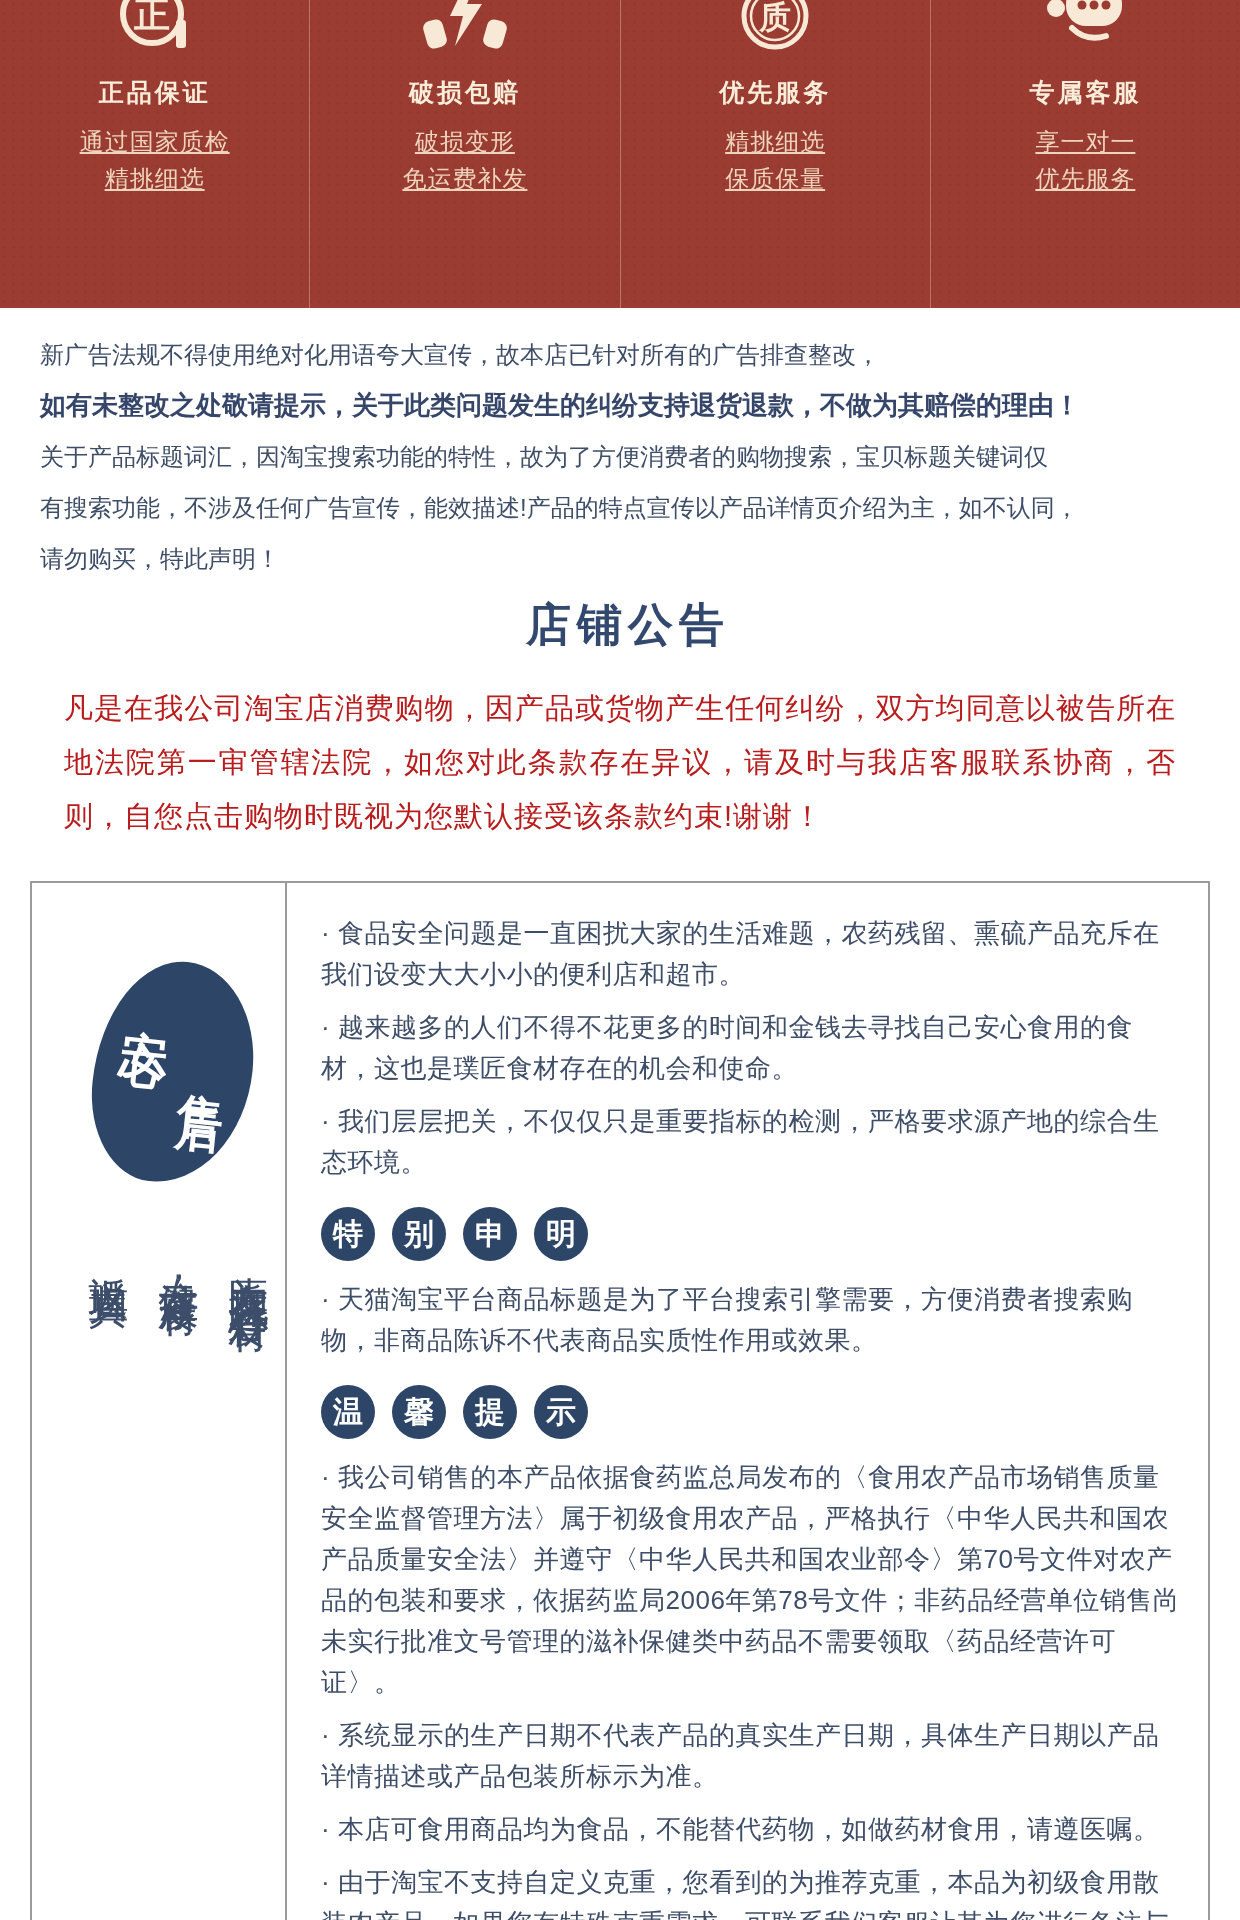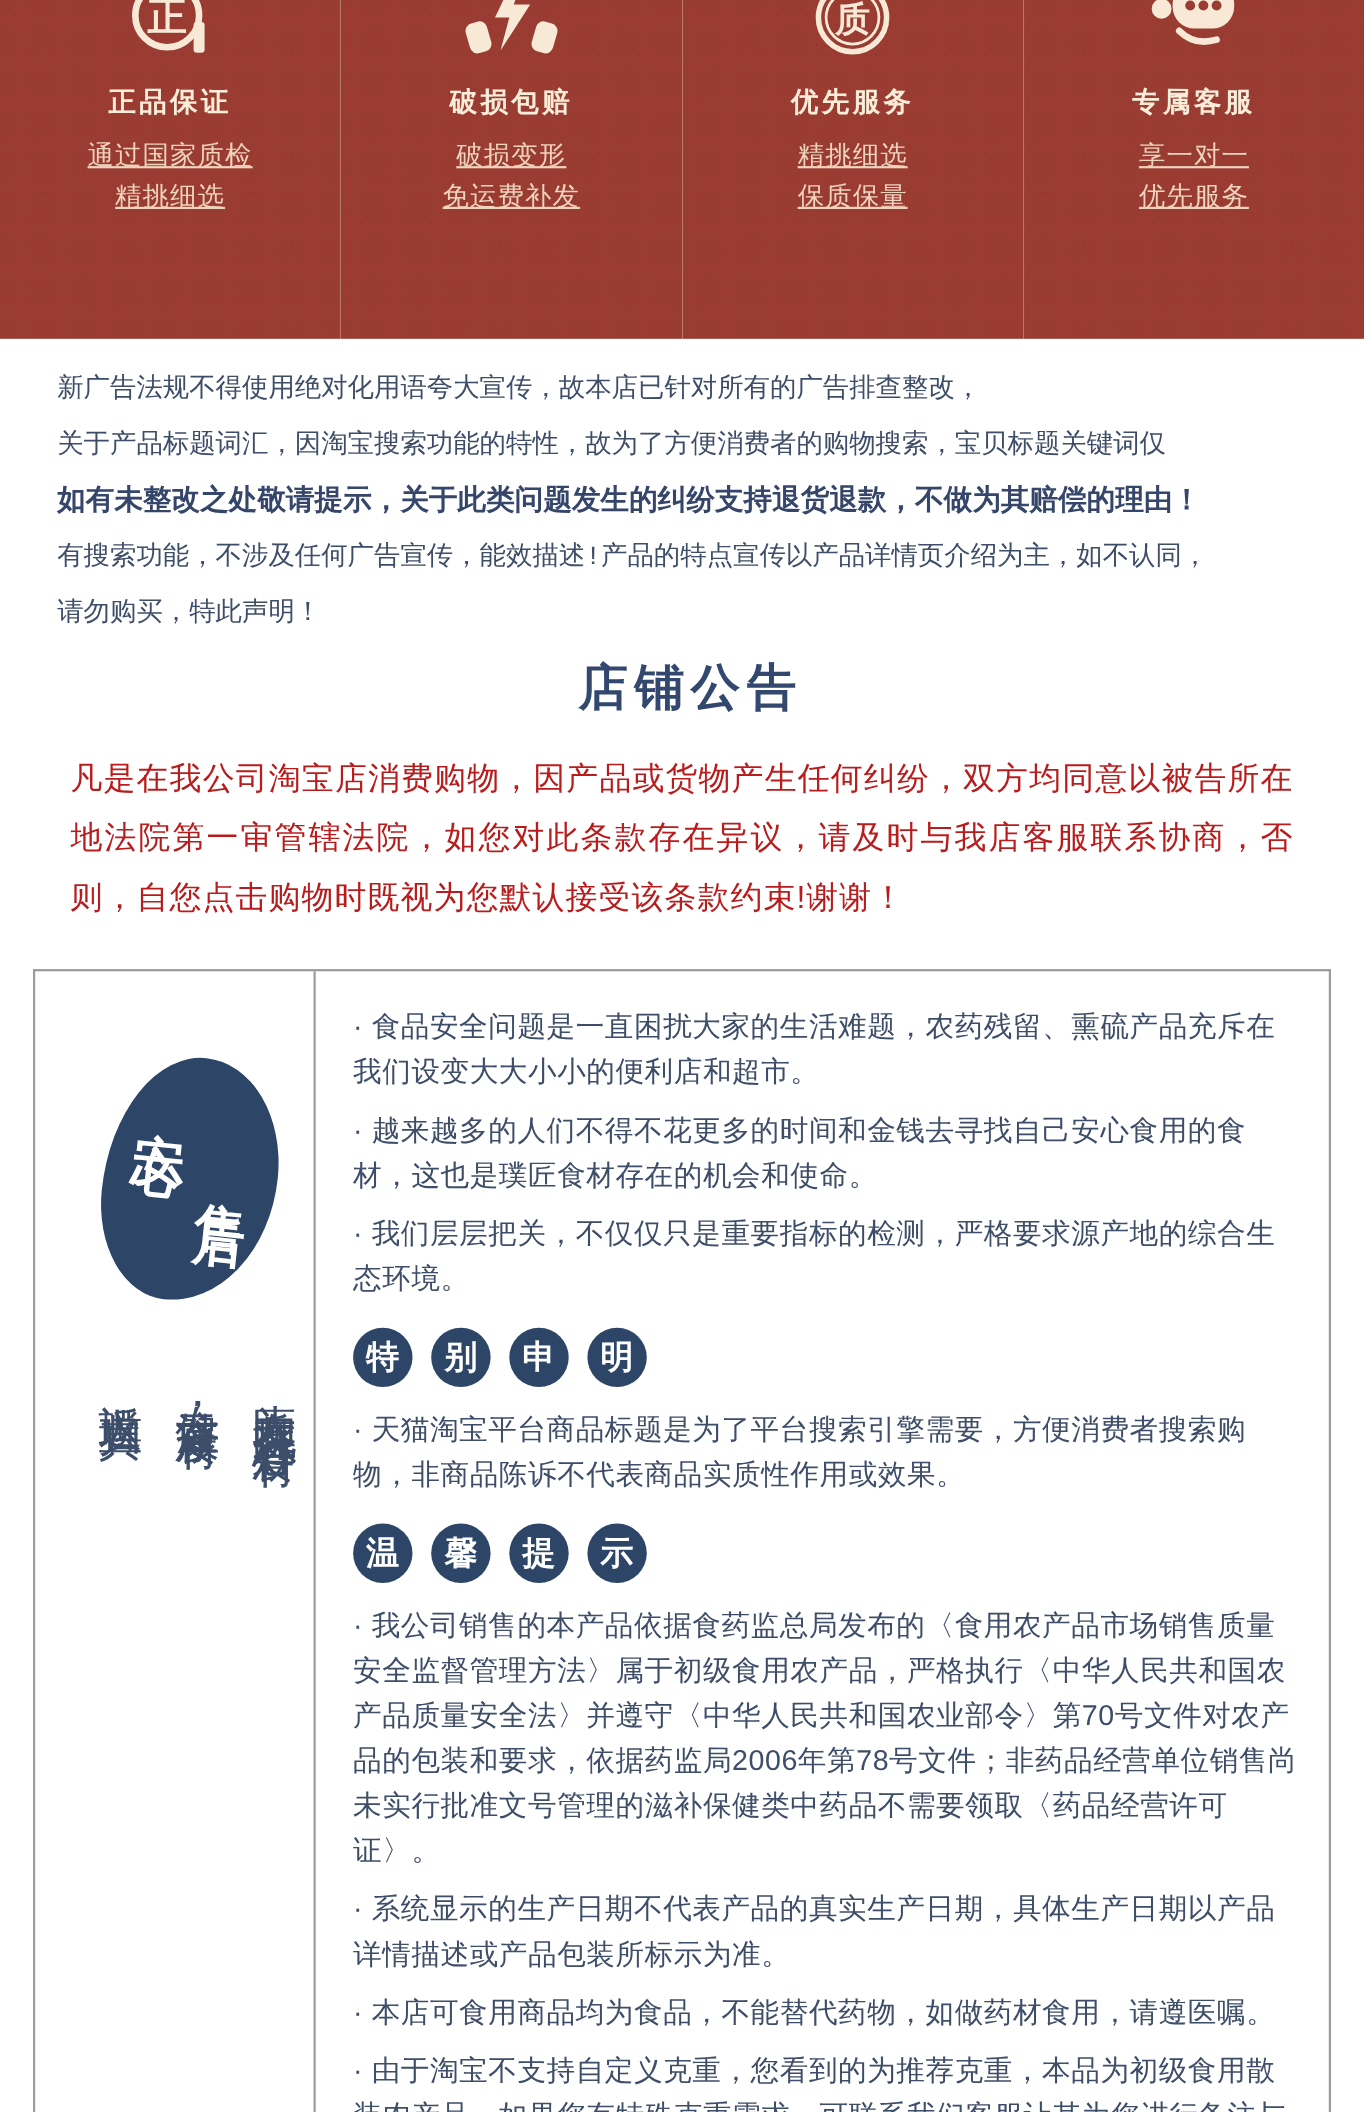--- a/index.html
+++ b/index.html
@@ -19,21 +19,21 @@
     flex:1 1 0;display:flex;flex-direction:column;align-items:center;
     padding-top:0;
   }
   .banner-item.divided{border-right:1px solid rgba(247,233,214,0.35);}
   .b-icon{height:60px;overflow:hidden;display:flex;align-items:flex-end;justify-content:center;}
   .b-title{
     margin-top:16px;font-size:25px;font-weight:bold;color:#f9edda;letter-spacing:3px;
   }
   .b-desc{margin-top:14px;font-size:24px;color:#eed3bd;line-height:37px;text-align:center;letter-spacing:1px;text-decoration:underline;}
   
-  .disclaimer{padding:32px 40px 0 52px;color:#3e4d68;font-family:Liberation Mono, monospace;}
+  .disclaimer{padding:32px 40px 0 40px;color:#3e4d68;}
   .disc-line{font-size:24px;line-height:29px;margin-bottom:22px;white-space:nowrap;}
   .disc-line.strong{font-size:26px;font-weight:bold;color:#35466a;}
   
   .shop-title{
     margin-top:8px;text-align:center;font-size:45px;font-weight:bold;color:#33486e;letter-spacing:6px;padding-left:16px;
   }
   .shop-body{
     margin-top:26px;padding:0 64px;font-size:29px;line-height:54px;color:#b91c1c;
     text-align:justify;letter-spacing:1px;
   }
@@ -134,22 +134,22 @@
     <div class="b-title">专属客服</div>
     <div class="b-desc">
       <div>享一对一</div>
       <div>优先服务</div>
     </div>
   </div>
 </div>
 
 <div class="disclaimer">
   <div class="disc-line">新广告法规不得使用绝对化用语夸大宣传，故本店已针对所有的广告排查整改，</div>
+  <div class="disc-line strong">如有未整改之处敬请提示，关于此类问题发生的纠纷支持退货退款，不做为其赔偿的理由！</div>
   <div class="disc-line">关于产品标题词汇，因淘宝搜索功能的特性，故为了方便消费者的购物搜索，宝贝标题关键词仅</div>
-  <div class="disc-line strong">如有未整改之处敬请提示，关于此类问题发生的纠纷支持退货退款，不做为其赔偿的理由！</div>
   <div class="disc-line">有搜索功能，不涉及任何广告宣传，能效描述!产品的特点宣传以产品详情页介绍为主，如不认同，</div>
   <div class="disc-line">请勿购买，特此声明！</div>
 </div>
 
 <div class="shop-title">店铺公告</div>
 <div class="shop-body">凡是在我公司淘宝店消费购物，因产品或货物产生任何纠纷，双方均同意以被告所在地法院第一审管辖法院，如您对此条款存在异议，请及时与我店客服联系协商，否则，自您点击购物时既视为您默认接受该条款约束!谢谢！</div>
 
 <div class="panel">
 
   <div class="panel-left">

